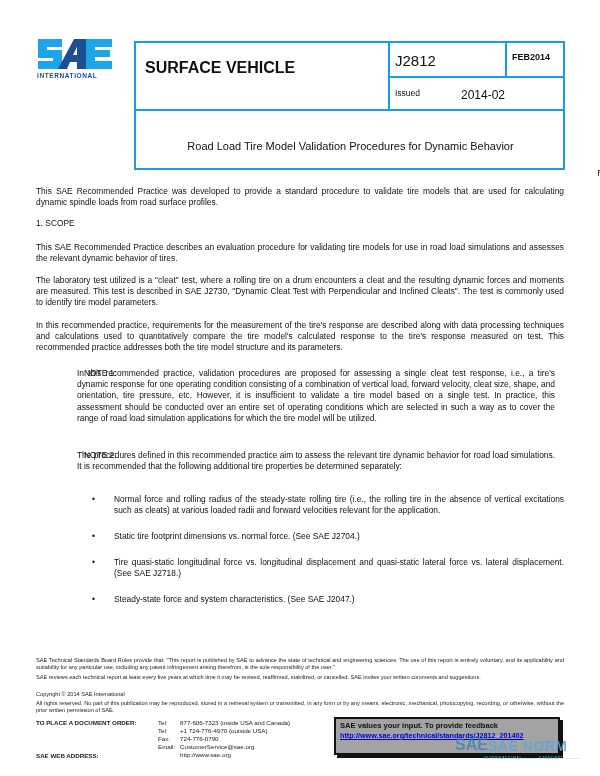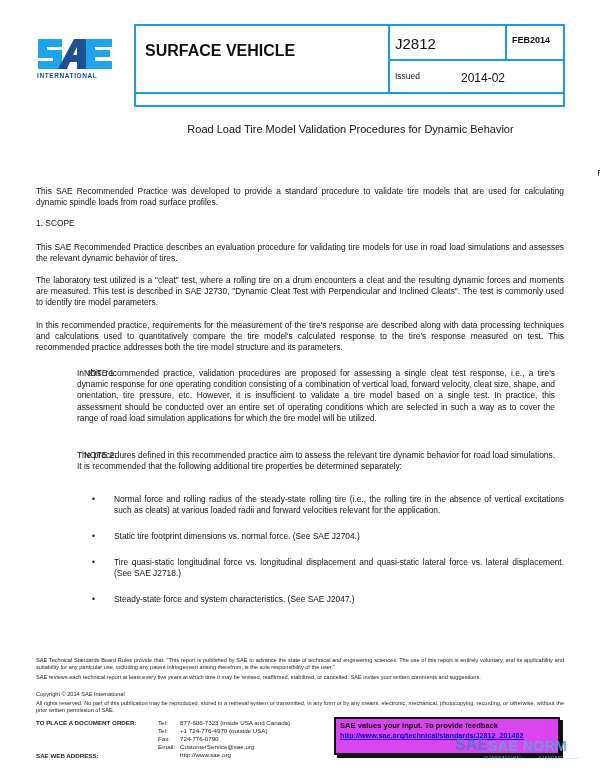--- a/index.html
+++ b/index.html
@@ -1,21 +1,21 @@
 <!DOCTYPE html>
 <html><head>
 <meta charset="utf-8">
 <style>
   html, body { margin:0; padding:0; background:#ffffff; }
   body { width:600px; height:776px; position:relative; overflow:hidden;
          font-family:"Liberation Sans", sans-serif; color:#111; }
   .abs { position:absolute; }
   .logo { left:36px; top:36px; width:84px; height:48px; }
   .logo-text { left:37px; top:72px; font-size:6.5px; font-weight:bold; color:#1d4f91; letter-spacing:0.6px; }
-  .hdr { left:134px; top:24px; width:431px; height:83px; border:2px solid #1a9be6; box-sizing:border-box; }
+  .hdr { left:134px; top:41px; width:431px; height:129px; border:2px solid #1a9be6; box-sizing:border-box; }
   .hdr .v1 { position:absolute; left:252px; top:0; width:2px; height:66px; background:#1a9be6; }
   .hdr .v2 { position:absolute; left:369px; top:0; width:2px; height:33px; background:#1a9be6; }
   .hdr .h1 { position:absolute; left:252px; top:33px; width:177px; height:2px; background:#1a9be6; }
   .hdr .h2 { position:absolute; left:0; top:66px; width:429px; height:2px; background:#1a9be6; }
   .type { position:absolute; left:9px; top:15px; font-size:16px; font-weight:bold; line-height:20px; color:#111; }
   .docnum { position:absolute; left:259px; top:9px; font-size:15px; font-weight:normal; }
   .docdate { position:absolute; left:376px; top:9px; font-size:9px; font-weight:bold; }
   .issued-l { position:absolute; left:259px; top:45px; font-size:8.5px; }
   .issued-v { position:absolute; left:325px; top:45px; font-size:12px; }
   .title { position:absolute; left:0; top:85px; width:429px; text-align:center; font-size:11px;margin-top:12px; }
@@ -23,21 +23,21 @@
   .center { text-align:right;padding-left:44px; }
   .p { left:36px; width:528px; }
   .note-l { left:36px; font-size:8.4px;padding-left:48px; }
   .note-t { left:77px; width:478px; }
   .bullet { left:92px; font-size:8.4px; }
   .btxt { left:114px; width:450px; }
   .small { font-size:5.6px; line-height:7.4px; color:#222; text-align:justify; }
   .order { font-size:6.2px; line-height:8px; font-weight:bold; color:#222; }
   .ordv { font-size:6.2px; line-height:8px; color:#222; }
   .fb { left:334px; top:717px; width:226px; height:38px; border:2px solid #111; box-shadow:3px 3px 0 #111;
-        background:#d946ef; box-sizing:border-box; padding:2px 4px; font-size:7.6px; font-weight:bold; line-height:10px; }
+        background:#a3a3a3; box-sizing:border-box; padding:2px 4px; font-size:7.6px; font-weight:bold; line-height:10px; }
   .fb a { color:#0000cc; text-decoration:underline; font-size:7.2px; }
   .wm { left:488px; top:738px; font-size:14px; font-weight:bold; color:#5aa7d8; opacity:0.85; letter-spacing:0.5px; }
   .wm2 { left:484px; top:755px; font-size:4px; color:#5aa7d8; letter-spacing:0.5px; }
   .wmlogo { left:455px; top:736px; font-size:16px; font-weight:bold; color:#2d7fc1; opacity:0.7; }
 </style>
 </head>
 <body>
 
 <div class="abs logo">
   <svg width="84" height="36" viewBox="0 0 84 36">

